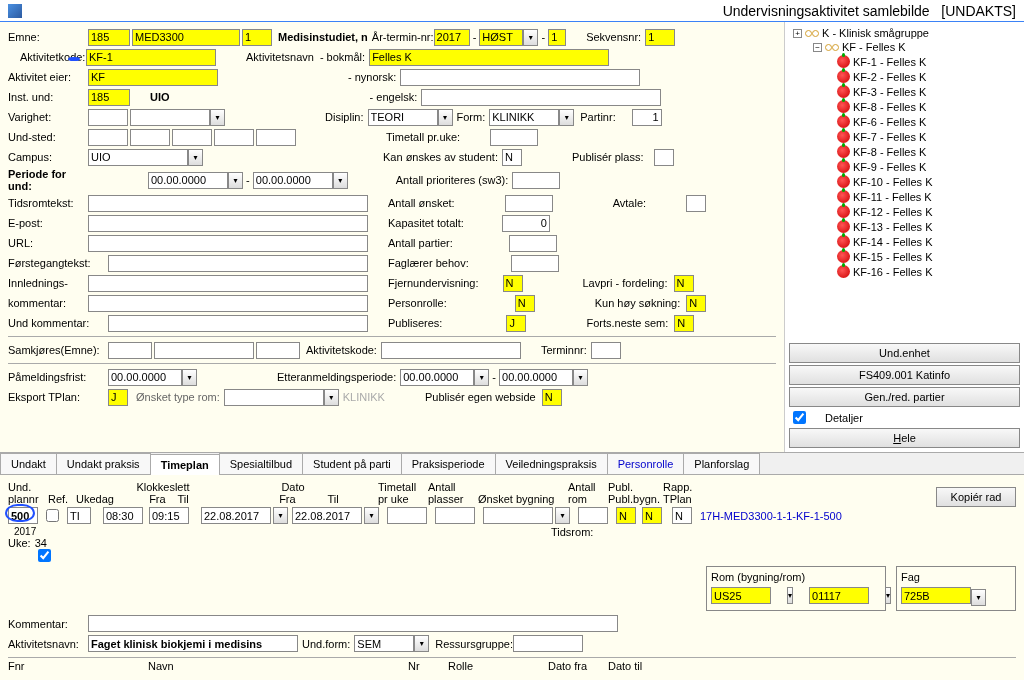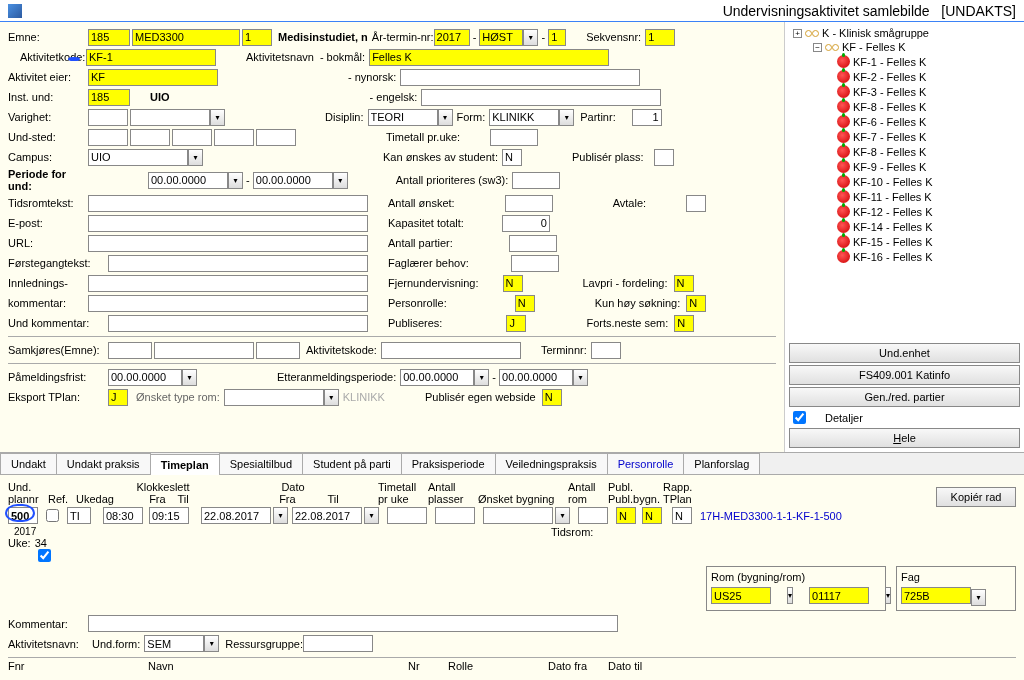--- a/index.html
+++ b/index.html
@@ -287,20 +287,24 @@
           <div class="tree-item">
             <span class="apple-icon"></span>
             <span>KF-11 - Felles K</span>
           </div>
           <div class="tree-item">
             <span class="apple-icon"></span>
             <span>KF-12 - Felles K</span>
           </div>
           <div class="tree-item">
             <span class="apple-icon"></span>
+            <span>KF-13 - Felles K</span>
+          </div>
+          <div class="tree-item">
+            <span class="apple-icon"></span>
             <span>KF-14 - Felles K</span>
           </div>
           <div class="tree-item">
             <span class="apple-icon"></span>
             <span>KF-15 - Felles K</span>
           </div>
           <div class="tree-item">
             <span class="apple-icon"></span>
             <span>KF-16 - Felles K</span>
           </div>
@@ -404,20 +408,21 @@
       </div>
     </div>
   </div>
 
   <div class="row" style="margin-top:4px">
     <span class="lbl" style="width:80px">Kommentar:</span>
     <input class="inp" style="width: 530px;">
   </div>
   <div class="row">
     <span class="lbl" style="width:80px">Aktivitetsnavn:</span>
+    <input class="inp" style="width: 210px; font-weight: bold;" value="Faget klinisk biokjemi i medisins">
     <span class="lbl" style="margin-left:4px">Und.form:</span>
     <input class="inp" style="width: 60px; margin-left: 4px;" value="SEM">
       <span class="drop-btn">▾</span>
     <span class="lbl" style="margin-left:6px">Ressursgruppe:</span>
     <input class="inp" style="width: 70px;">
   </div>
 
   <div style="border-top:1px solid #aaa;margin-top:4px;padding-top:2px;display:flex">
     <span class="lbl" style="width:60px">Fnr</span>
     <span class="lbl" style="width:200px;margin-left:80px">Navn</span>

